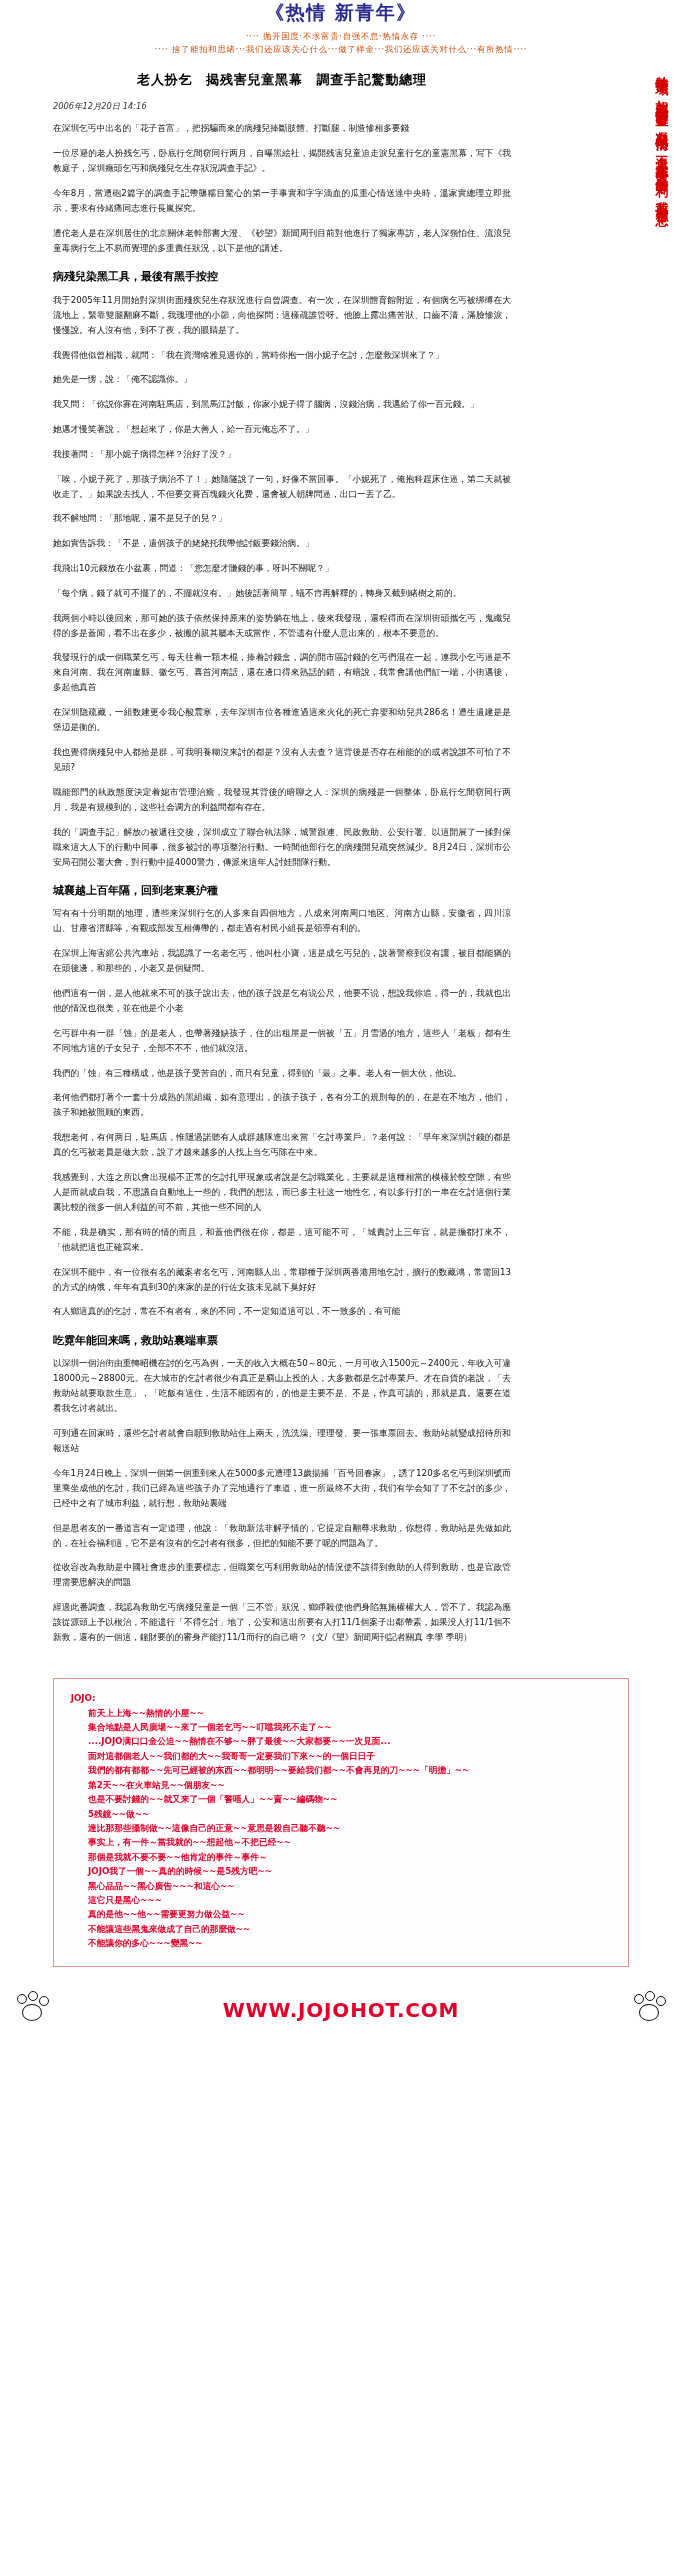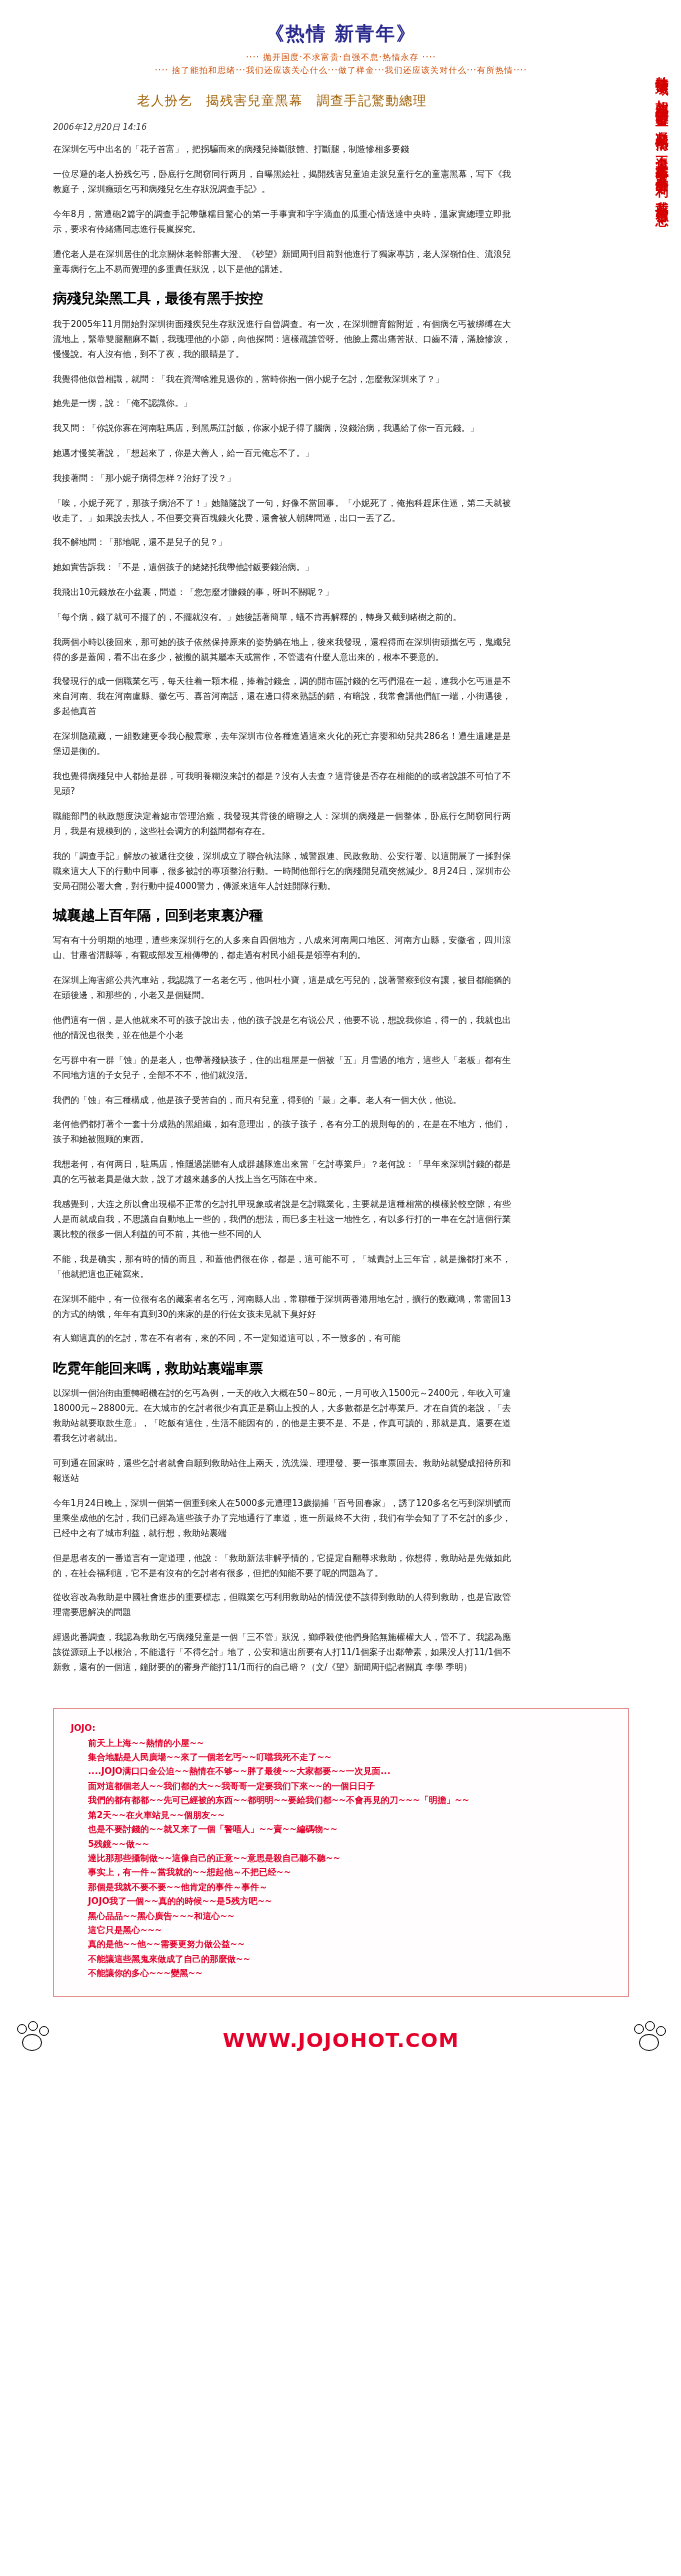--- a/index.html
+++ b/index.html
@@ -11,21 +11,21 @@
   }
   .page{
     width:682px;
     position:relative;
     box-sizing:border-box;
     padding:0 0 23px 0;
   }
   
   .masthead{
     text-align:center;
-    padding-top:21px;
+    padding-top:0;
   }
   .masthead .title{
     font-family:"DejaVu Serif","Liberation Serif",serif;
     font-size:19px;
     font-weight:bold;
     color:#2b2b8f;
     letter-spacing:1.5px;
   }
   .masthead .sub1{
     font-size:8.3px;
@@ -42,40 +42,40 @@
   
   .article{
     width:458px;
     margin:0 0 0 53px;
     padding-top:16.7px;
   }
   .headline{
     text-align:center;
     font-family:"DejaVu Serif","Liberation Serif",serif;
     font-size:13px;
-    font-weight:normal;
-    letter-spacing:0.8px;
-    color:#a16207;
+    font-weight:bold;
+    letter-spacing:0.8px;
+    color:#000000;
     margin-bottom:12px;
   }
   .dateline{
     font-size:8.3px;
     color:#333;
     margin-bottom:9px;
     font-style:italic;
   }
   .article p{
     font-size:8.7px;
     line-height:15px;
     margin:0 0 9.8px 0;
     text-align:justify;
     color:#111;
   }
   .sec-head{
-    font-size:14px;
+    font-size:11px;
     font-weight:bold;
     margin:13.6px 0 8.3px 0;
     color:#000;
   }
   
   .slogan{
     position:absolute;
     top:65px;
     right:10.6px;
     width:39px;

